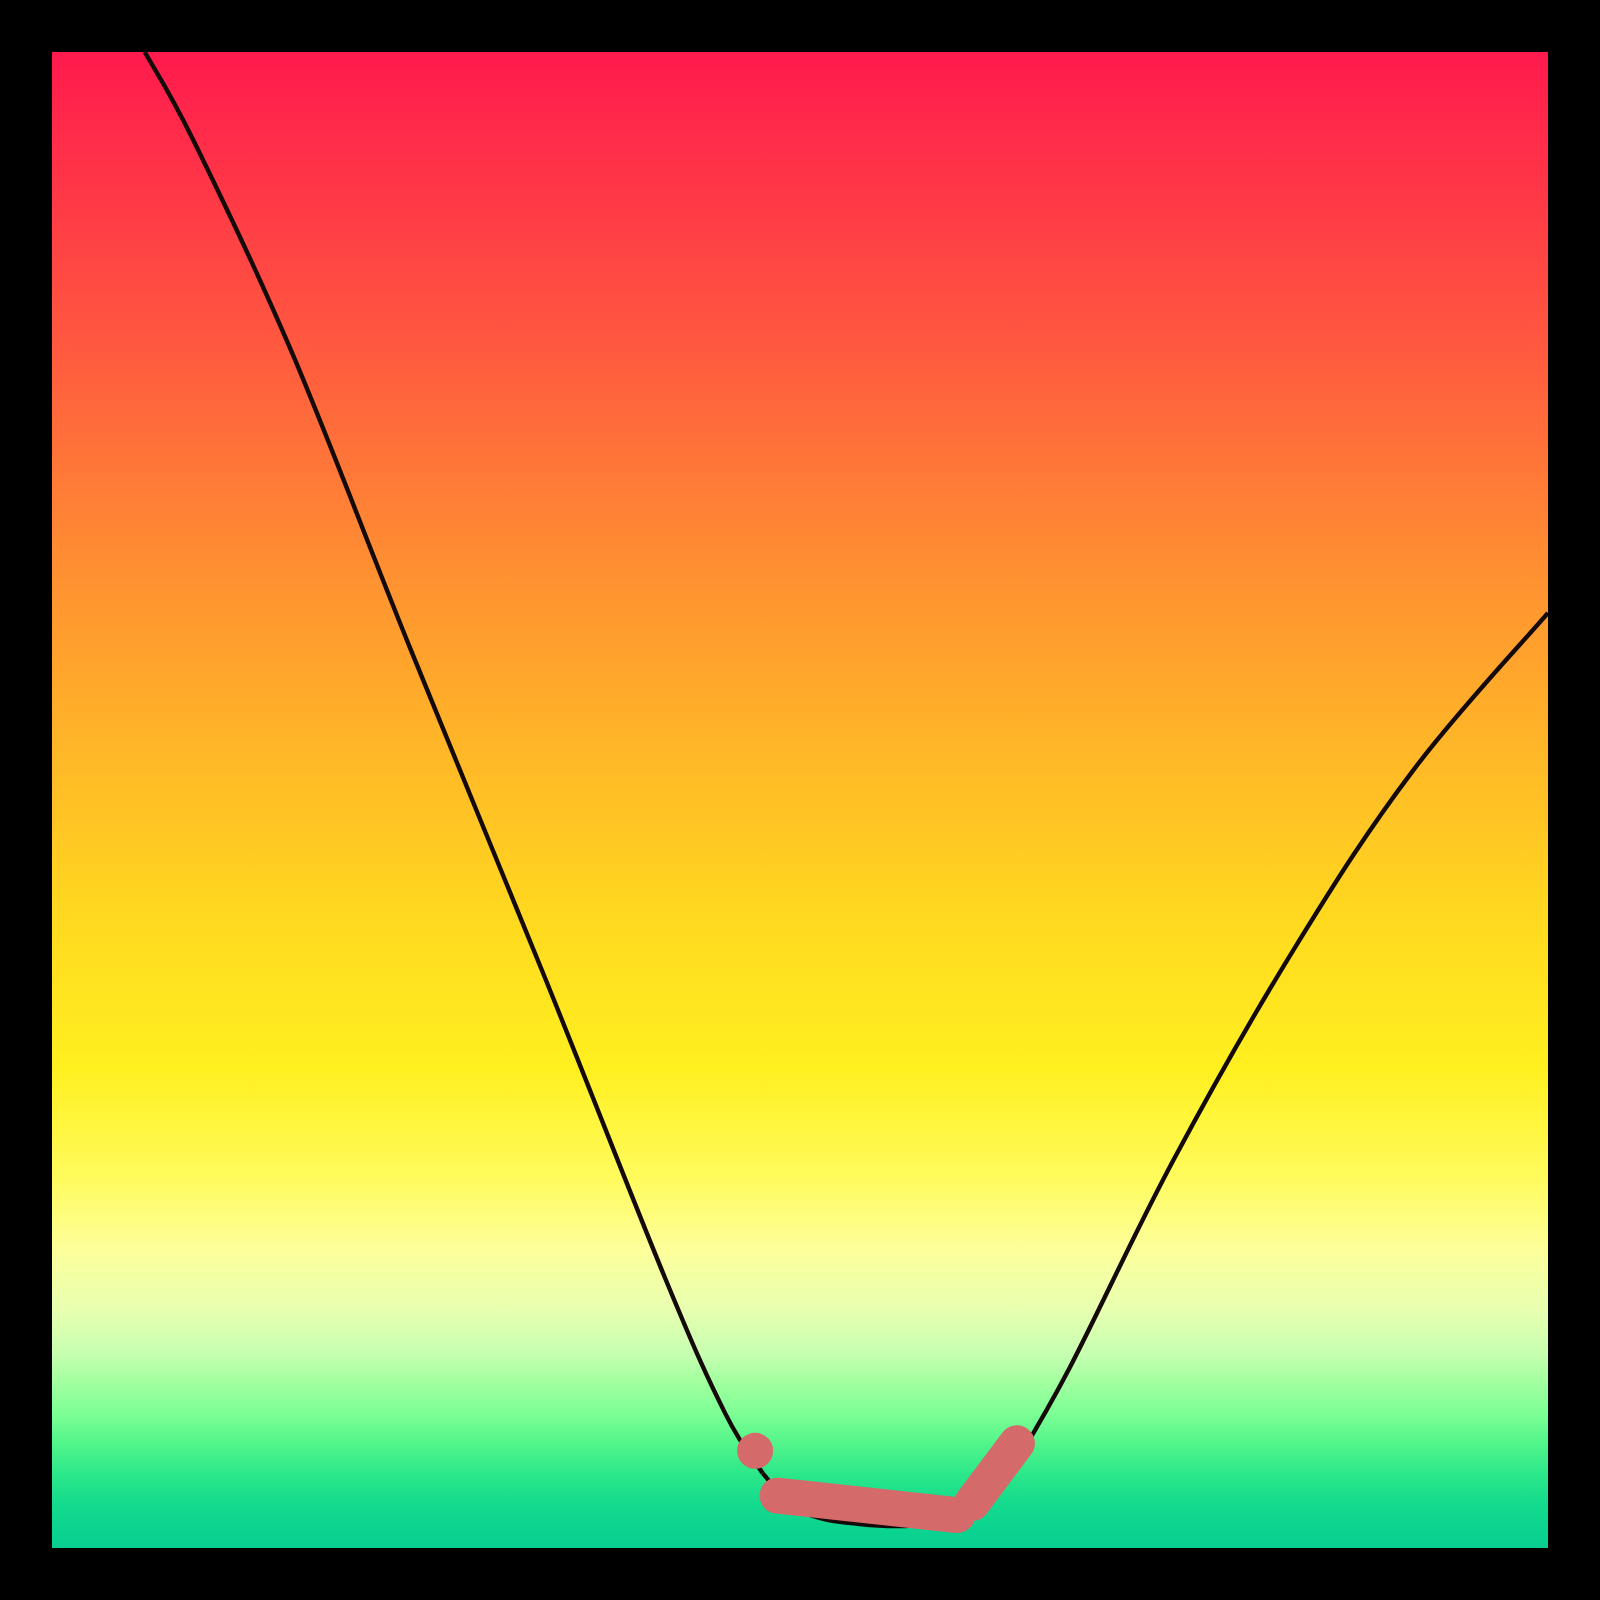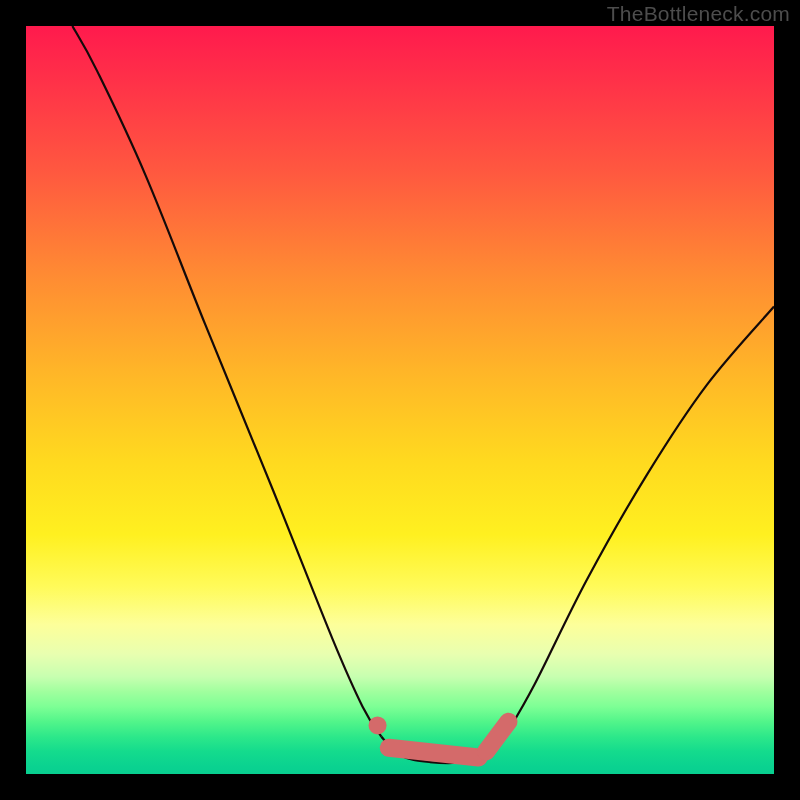--- a/index.html
+++ b/index.html
@@ -81,14 +81,13 @@
         <path id="p-mid" fill="none" stroke-width="2.2" d="M 355.3 710.6 C 358.666 713.966, 365.2484 724.7222399999999, 374 729.3 C 382.7516 733.87776, 392.47560000000004 734.82024, 403.92 736.032 C 415.3644 737.2437600000001, 426.80879999999996 737.64768, 437.58 736.032 C 448.3512 734.41632, 456.35479999999995 731.6337599999999, 463.76 727.0559999999999 C 471.1652 722.4782399999999, 476.0272 713.56208, 478.72 710.6" stroke="#140a0a"></path>
         <path id="p-right" fill="none" stroke-width="2.2" d="M 478.72 710.6 C 484.10560000000004 701.1752, 493.8296 686.5144, 508.64000000000004 658.24 C 523.4504000000001 629.9656, 540.804 591.2192, 561 553.52 C 581.196 515.8208, 599.2975999999999 483.8064, 620.8399999999999 448.8 C 642.3824 413.7936, 657.7912 389.33399999999995, 680.6800000000001 359.03999999999996 C 703.5688000000001 328.746, 735.8824 294.6372, 748 280.5" stroke="#140a0a"></path>
       </g>
       <g>
         <circle id="m-dot" r="9" cx="351.56" cy="699.38" fill="#d46a6a"></circle>
         <path id="m-band" fill="none" stroke-linecap="round" stroke-width="18" d="M 362.78 721.8199999999999 L 452.53999999999996 731.544" stroke="#d46a6a"></path>
         <path id="m-right" fill="none" stroke-linecap="round" stroke-width="18" d="M 460.02 725.56 L 482.46000000000004 695.64" stroke="#d46a6a"></path>
       </g>
     </svg>
   </div>
-  <div class="watermark">TheBottleneck.com</div>
 </div>
 
 </body></html>

